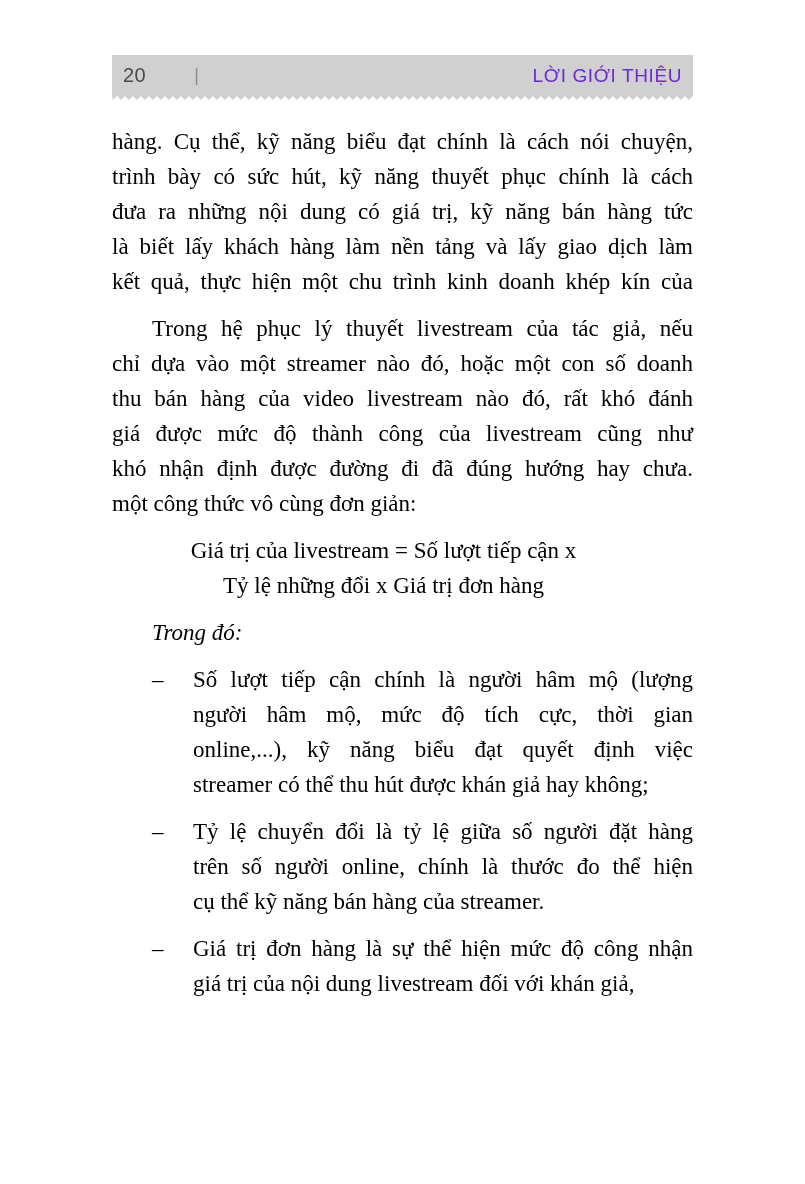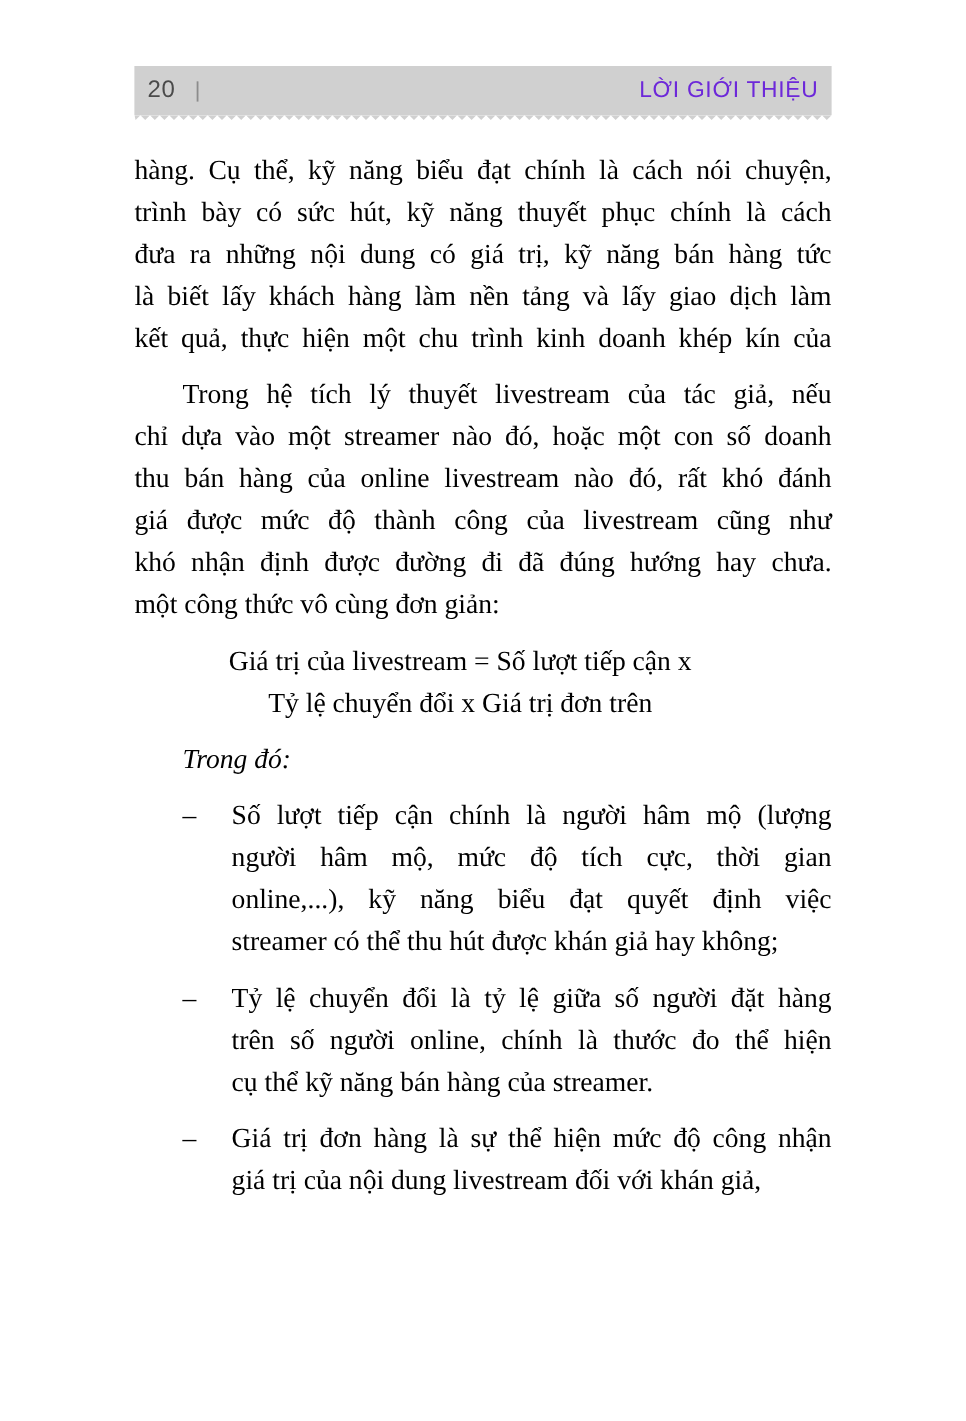--- a/index.html
+++ b/index.html
@@ -20,20 +20,21 @@
   
   .header-bar {
     height: 41px;
     background: #d0d0d0;
     display: flex;
     align-items: center;
     padding: 0 11px;
     box-sizing: border-box;
     font-family: "Liberation Sans", "DejaVu Sans", sans-serif;
     color: #4a4a4a;
+    gap: 32px;
   }
   .page-num { font-size: 20px; letter-spacing: 0.5px; }
   .sep { margin-left: 16px; font-size: 18px; color: #8c8c8c; font-weight: 400; }
   .running-title {
     margin-left: auto;
     font-size: 19px;
     letter-spacing: 0.6px;
     color: #6d28d9;
   }
   .zigzag-svg { display: block; }
@@ -78,30 +79,30 @@
 
     <main class="page-body" id="page-body" style="color: #000000;">
         <div class="block body-para">
           <div class="line just">hàng. Cụ thể, kỹ năng biểu đạt chính là cách nói chuyện,</div>
           <div class="line just">trình bày có sức hút, kỹ năng thuyết phục chính là cách</div>
           <div class="line just">đưa ra những nội dung có giá trị, kỹ năng bán hàng tức</div>
           <div class="line just">là biết lấy khách hàng làm nền tảng và lấy giao dịch làm</div>
           <div class="line just">kết quả, thực hiện một chu trình kinh doanh khép kín của</div>
         </div>
         <div class="block body-para">
-          <div class="line just indent">Trong hệ tích lý thuyết livestream của tác giả, nếu</div>
+          <div class="line just indent">Trong hệ phục lý thuyết livestream của tác giả, nếu</div>
           <div class="line just">chỉ dựa vào một streamer nào đó, hoặc một con số doanh</div>
-          <div class="line just">thu bán hàng của online livestream nào đó, rất khó đánh</div>
+          <div class="line just">thu bán hàng của video livestream nào đó, rất khó đánh</div>
           <div class="line just">giá được mức độ thành công của livestream cũng như</div>
           <div class="line just">khó nhận định được đường đi đã đúng hướng hay chưa.</div>
           <div class="line">một công thức vô cùng đơn giản:</div>
         </div>
         <div class="block formula">
           <div class="line">Giá trị của livestream = Số lượt tiếp cận x</div>
-          <div class="line">Tỷ lệ chuyển đổi x Giá trị đơn trên</div>
+          <div class="line">Tỷ lệ những đổi x Giá trị đơn hàng</div>
         </div>
         <div class="block label-para">
           <div class="line">Trong đó:</div>
         </div>
         <div class="block bullet">
           <span class="marker">–</span>
           <div class="lines">
             <div class="line just">Số lượt tiếp cận chính là người hâm mộ (lượng</div>
             <div class="line just">người hâm mộ, mức độ tích cực, thời gian</div>
             <div class="line just">online,...), kỹ năng biểu đạt quyết định việc</div>

